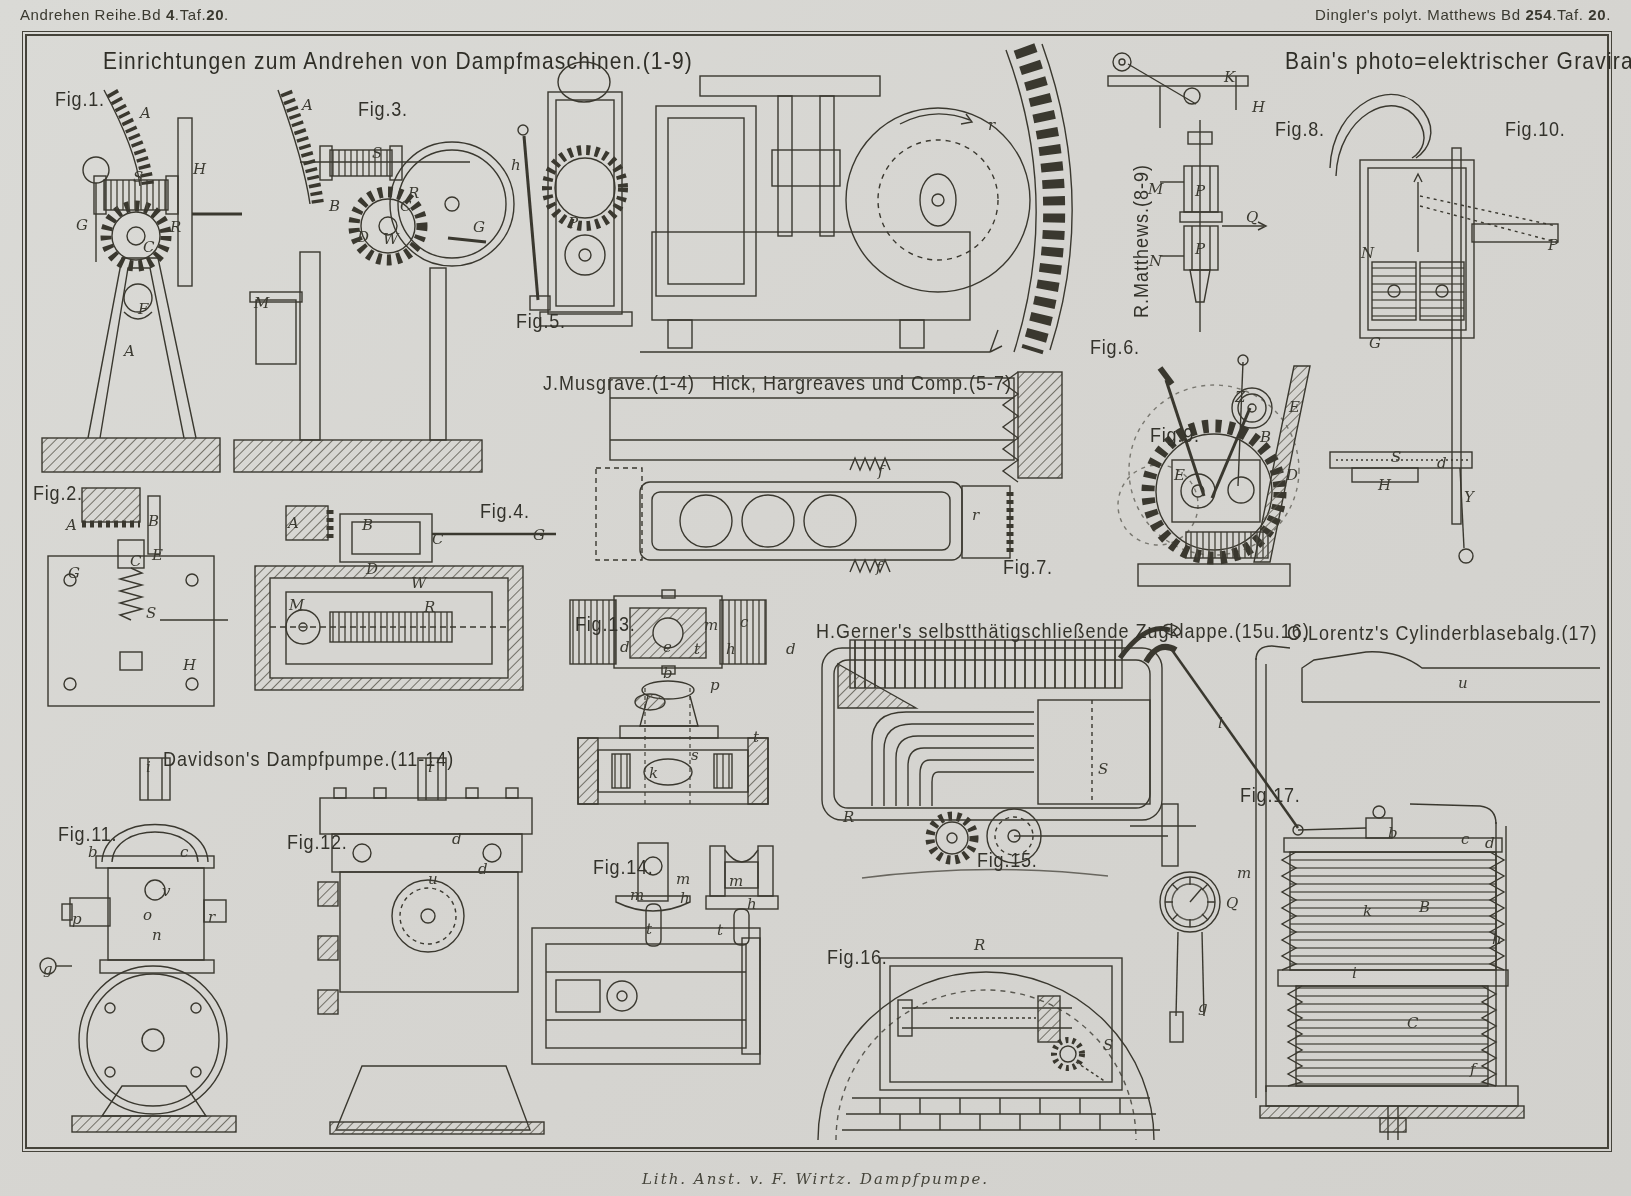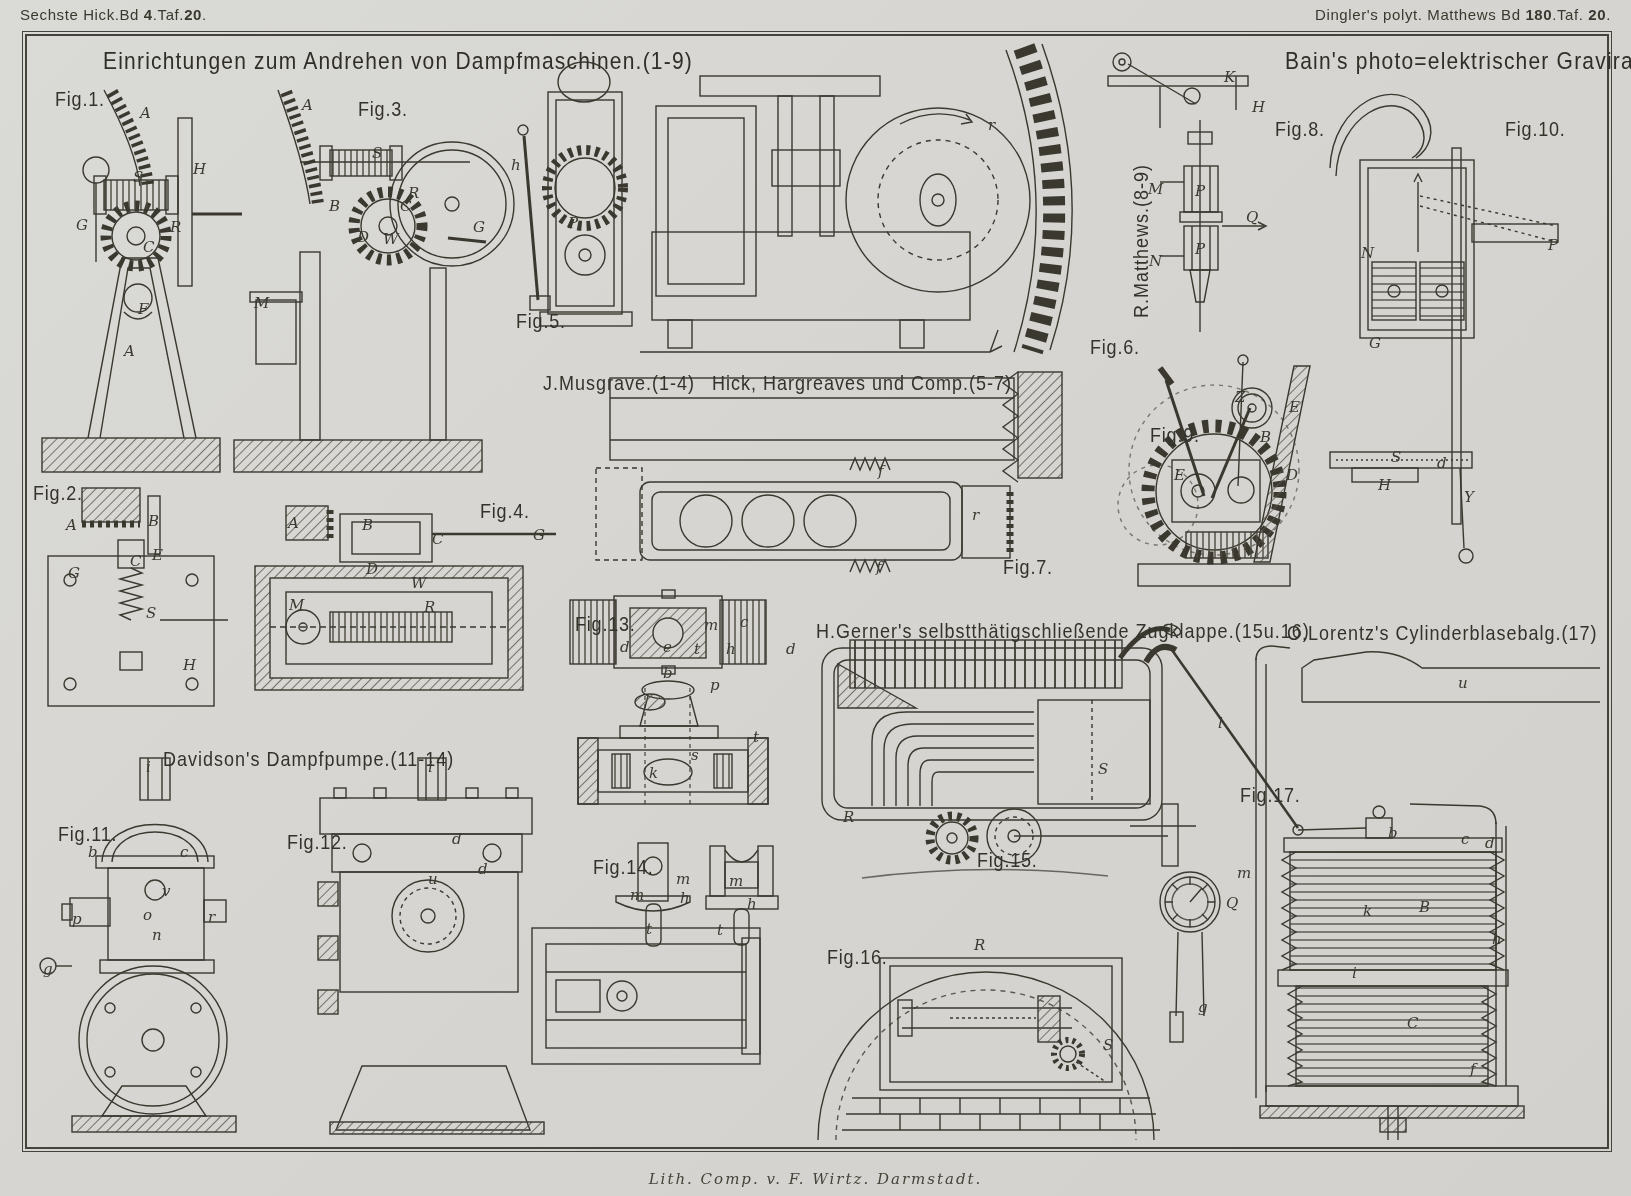--- a/index.html
+++ b/index.html
@@ -29,22 +29,22 @@
         font-size:15px;color:#3b3a31;white-space:nowrap;}
   .footer{position:absolute;left:0;right:0;bottom:8px;text-align:center;
         font-family:"DejaVu Serif",serif;font-style:italic;font-size:15px;
         letter-spacing:2px;color:#45443a;}
 </style>
 </head>
 <body>
 
 <div class="page">
 
-  <div id="hdr-left" class="margin-text"><span>Sechste Hick.Bd </span><b>4</b><span>.Taf.</span><b>20</b><span>.</span></div>
-  <div id="hdr-right" class="margin-text"><span>Dingler's polyt. Matthews Bd </span><b>180</b><span>.Taf. </span><b>20</b><span>.</span></div>
+  <div id="hdr-left" class="margin-text"><span>Andrehen Reihe.Bd </span><b>4</b><span>.Taf.</span><b>20</b><span>.</span></div>
+  <div id="hdr-right" class="margin-text"><span>Dingler's polyt. Matthews Bd </span><b>254</b><span>.Taf. </span><b>20</b><span>.</span></div>
 
   <div class="plate"></div>
 
   <svg class="drawings" viewBox="0 0 1631 1196" xmlns="http://www.w3.org/2000/svg">
     <defs>
       <pattern id="hatch" width="7" height="7" patternUnits="userSpaceOnUse" patternTransform="rotate(45)">
         <line x1="0" y1="0" x2="0" y2="7" stroke="#59564c" stroke-width="1.6"></line>
       </pattern>
       <pattern id="vlines" width="6" height="6" patternUnits="userSpaceOnUse">
         <line x1="3" y1="0" x2="3" y2="6" stroke="#4c4a40" stroke-width="1.4"></line>
@@ -564,14 +564,14 @@
         <span class="part" style="left: 1237px; top: 864px;">m</span>
         <span class="part" style="left: 1363px; top: 902px;">k</span>
         <span class="part" style="left: 1419px; top: 898px;">B</span>
         <span class="part" style="left: 1492px; top: 930px;">h</span>
         <span class="part" style="left: 1352px; top: 964px;">i</span>
         <span class="part" style="left: 1407px; top: 1014px;">C</span>
         <span class="part" style="left: 1470px; top: 1060px;">f</span>
       </div>
   </div>
 
-  <div class="footer">Lith. Comp. v. F. Wirtz. Darmstadt.</div>
+  <div class="footer">Lith. Anst. v. F. Wirtz. Dampfpumpe.</div>
 </div>
 
 </body></html>

